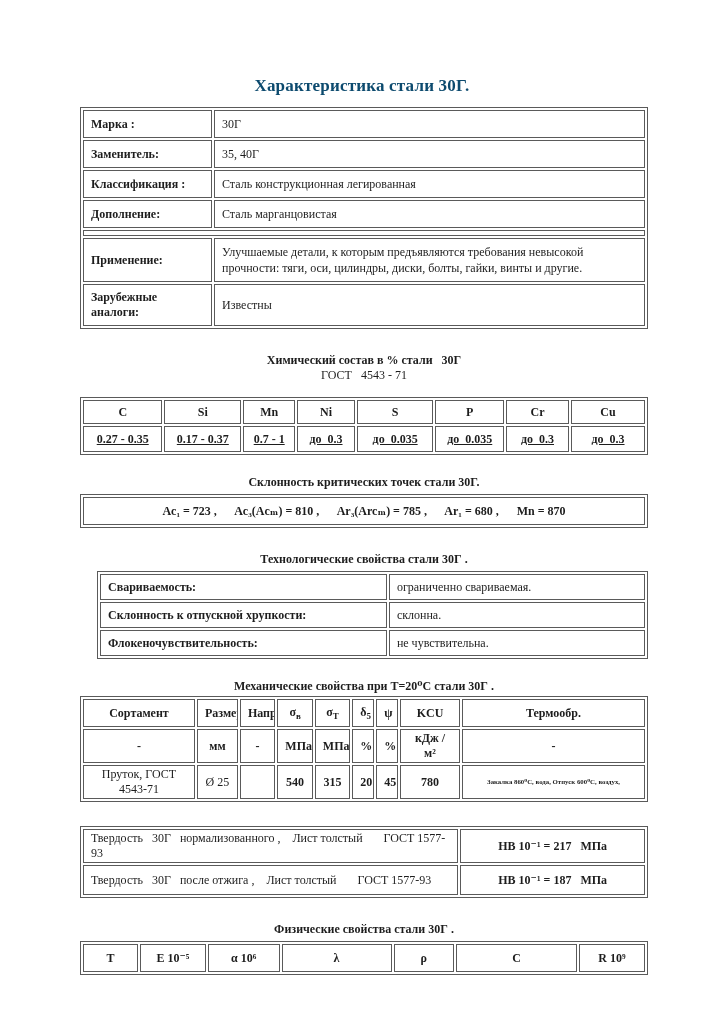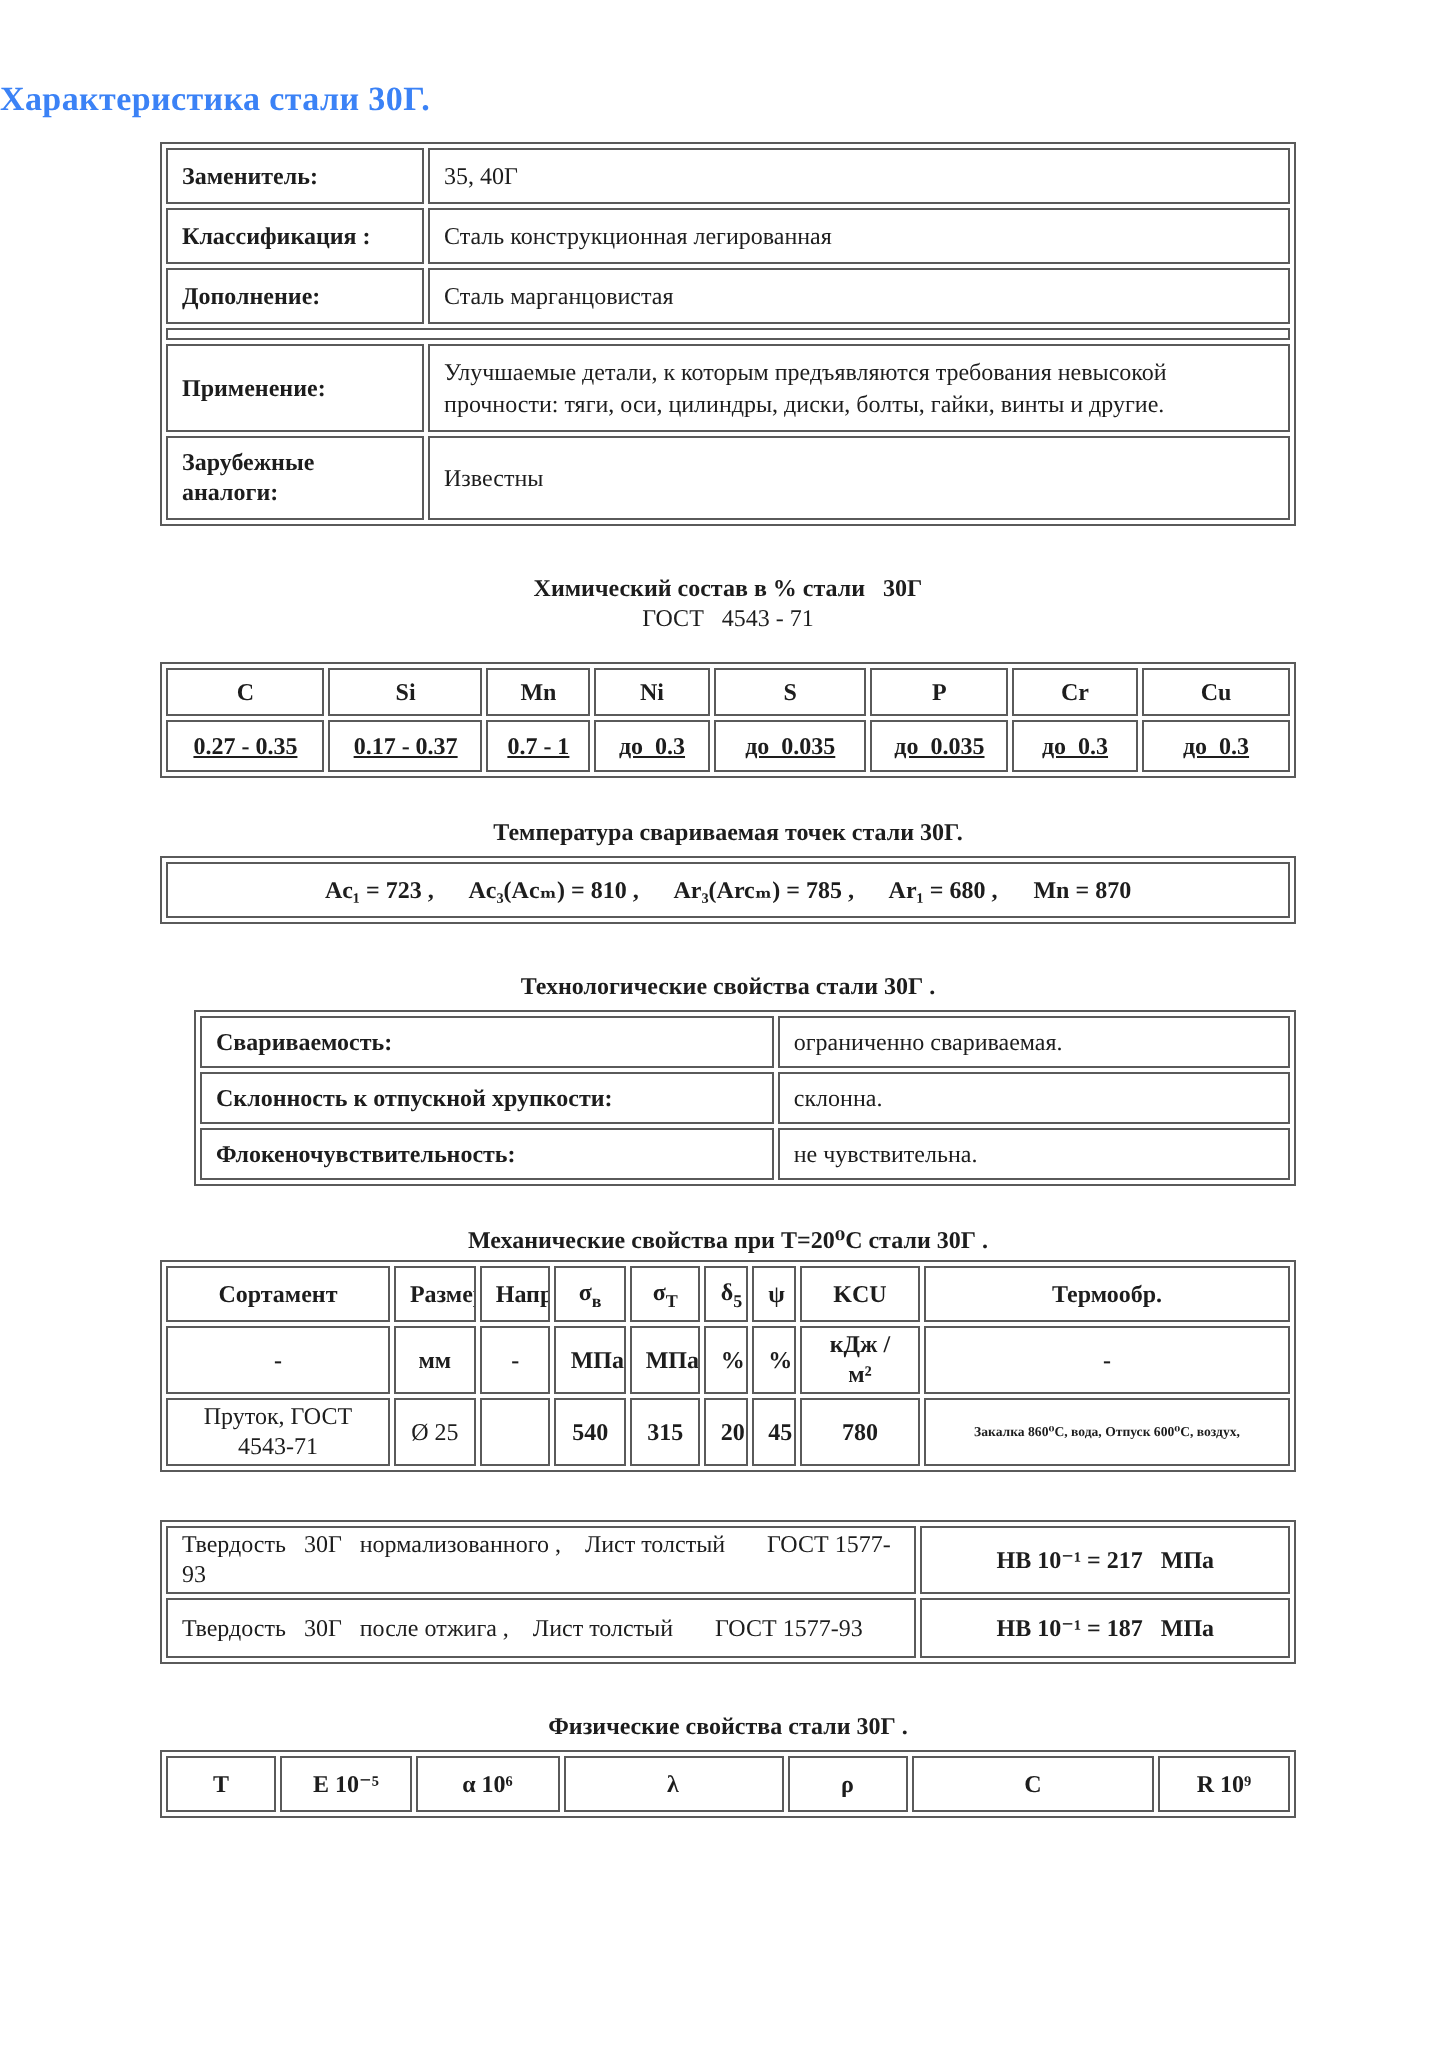--- a/index.html
+++ b/index.html
@@ -2,22 +2,22 @@
 <html><head>
 <meta charset="utf-8">
 <style>
   html,body { margin:0; padding:0; background:#ffffff; }
   .page {
     width:724px; height:1024px; overflow:hidden; background:#fff;
     font-family:"Liberation Serif","DejaVu Serif","DejaVu Sans",serif;
     color:#1d1d1d; position:relative;
   }
   .doc-title {
-    margin:0; padding-top:40px; text-align:left;
-    font-size:17px; font-weight:bold; color:#3b82f6; letter-spacing:.2px;
+    margin:0; padding-top:76px; text-align:center;
+    font-size:17px; font-weight:bold; color:#0c4a6e; letter-spacing:.2px;
   }
   .content { margin-left:80px; width:568px; }
 
   table {
     border-collapse:separate; border-spacing:2px;
     border:1px solid #5a5a5a; width:100%; table-layout:fixed;
     background:#fff;
   }
   td {
     border:1px solid #5a5a5a; font-size:12px; padding:1px 7px;
@@ -80,20 +80,24 @@
 </head>
 <body>
 
 <div class="page">
   <h1 class="doc-title">Характеристика стали 30Г.</h1>
 
   <div class="content">
 
     <table class="info">
       <tbody>
+          <tr>
+        <td class="lbl">Марка :</td>
+        <td class="val">30Г</td>
+      </tr>
       <tr>
         <td class="lbl">Заменитель:</td>
         <td class="val">35, 40Г</td>
       </tr>
       <tr>
         <td class="lbl">Классификация :</td>
         <td class="val">Сталь конструкционная легированная</td>
       </tr>
       <tr>
         <td class="lbl">Дополнение:</td>
@@ -143,21 +147,21 @@
         <td class="pre">0.7 - 1</td>
         <td class="pre">до  0.3</td>
         <td class="pre">до  0.035</td>
         <td class="pre">до  0.035</td>
         <td class="pre">до  0.3</td>
         <td class="pre">до  0.3</td>
       </tr>
     </tbody>
       </table>
 
-    <p class="sec-title crit-title">Температура свариваемая точек стали 30Г.</p>
+    <p class="sec-title crit-title">Склонность критических точек стали 30Г.</p>
     <table class="crit">
       <tbody>
           <tr>
         <td class="pre">Ac₁ = 723 ,      Ac₃(Acₘ) = 810 ,      Ar₃(Arcₘ) = 785 ,      Ar₁ = 680 ,      Mn = 870</td>
       </tr>
     </tbody>
       </table>
 
     <p class="sec-title tech-title">Технологические свойства стали 30Г .</p>
     <table class="tech">

